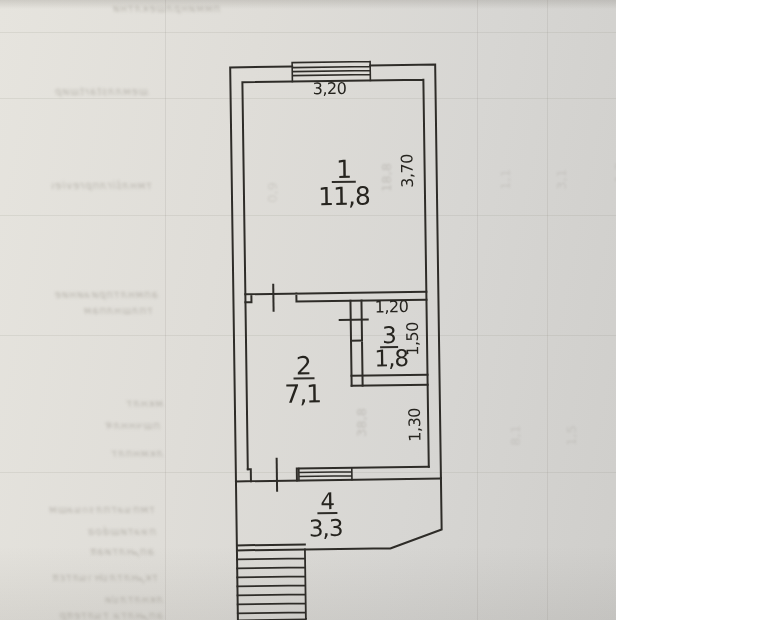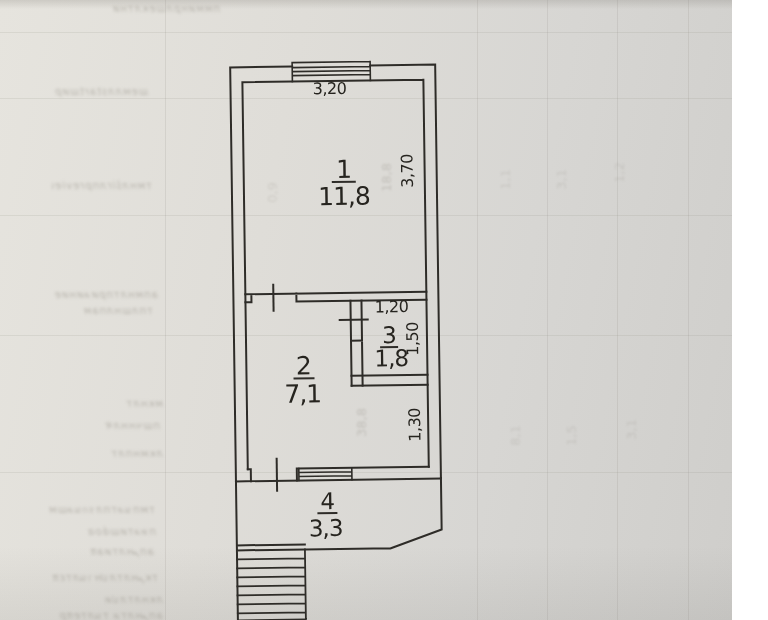--- a/index.html
+++ b/index.html
@@ -1,18 +1,18 @@
 <!DOCTYPE html>
 <html><head>
 <meta charset="utf-8">
 <style>
   html,body{margin:0;padding:0;}
   .photo{
     position:relative;
-    width:732px;height:620px;
+    width:616px;height:620px;
     overflow:hidden;
     font-family:"DejaVu Sans", sans-serif;
     background:
       linear-gradient(180deg, rgba(118,114,106,0.22) 0px, rgba(118,114,106,0) 9px),
       linear-gradient(180deg, rgba(100,98,92,0) 88%, rgba(100,98,92,0.10) 100%),
       linear-gradient(101deg, #e6e4de 0%, #dfddd8 36%, #d7d6d3 68%, #cfcecb 100%);
   }
   
   .gridline-v{position:absolute;top:0;bottom:0;width:1px;background:rgba(136,132,122,0.16);}
   .gridline-h{position:absolute;left:0;right:0;height:1px;background:rgba(136,132,122,0.14);}

